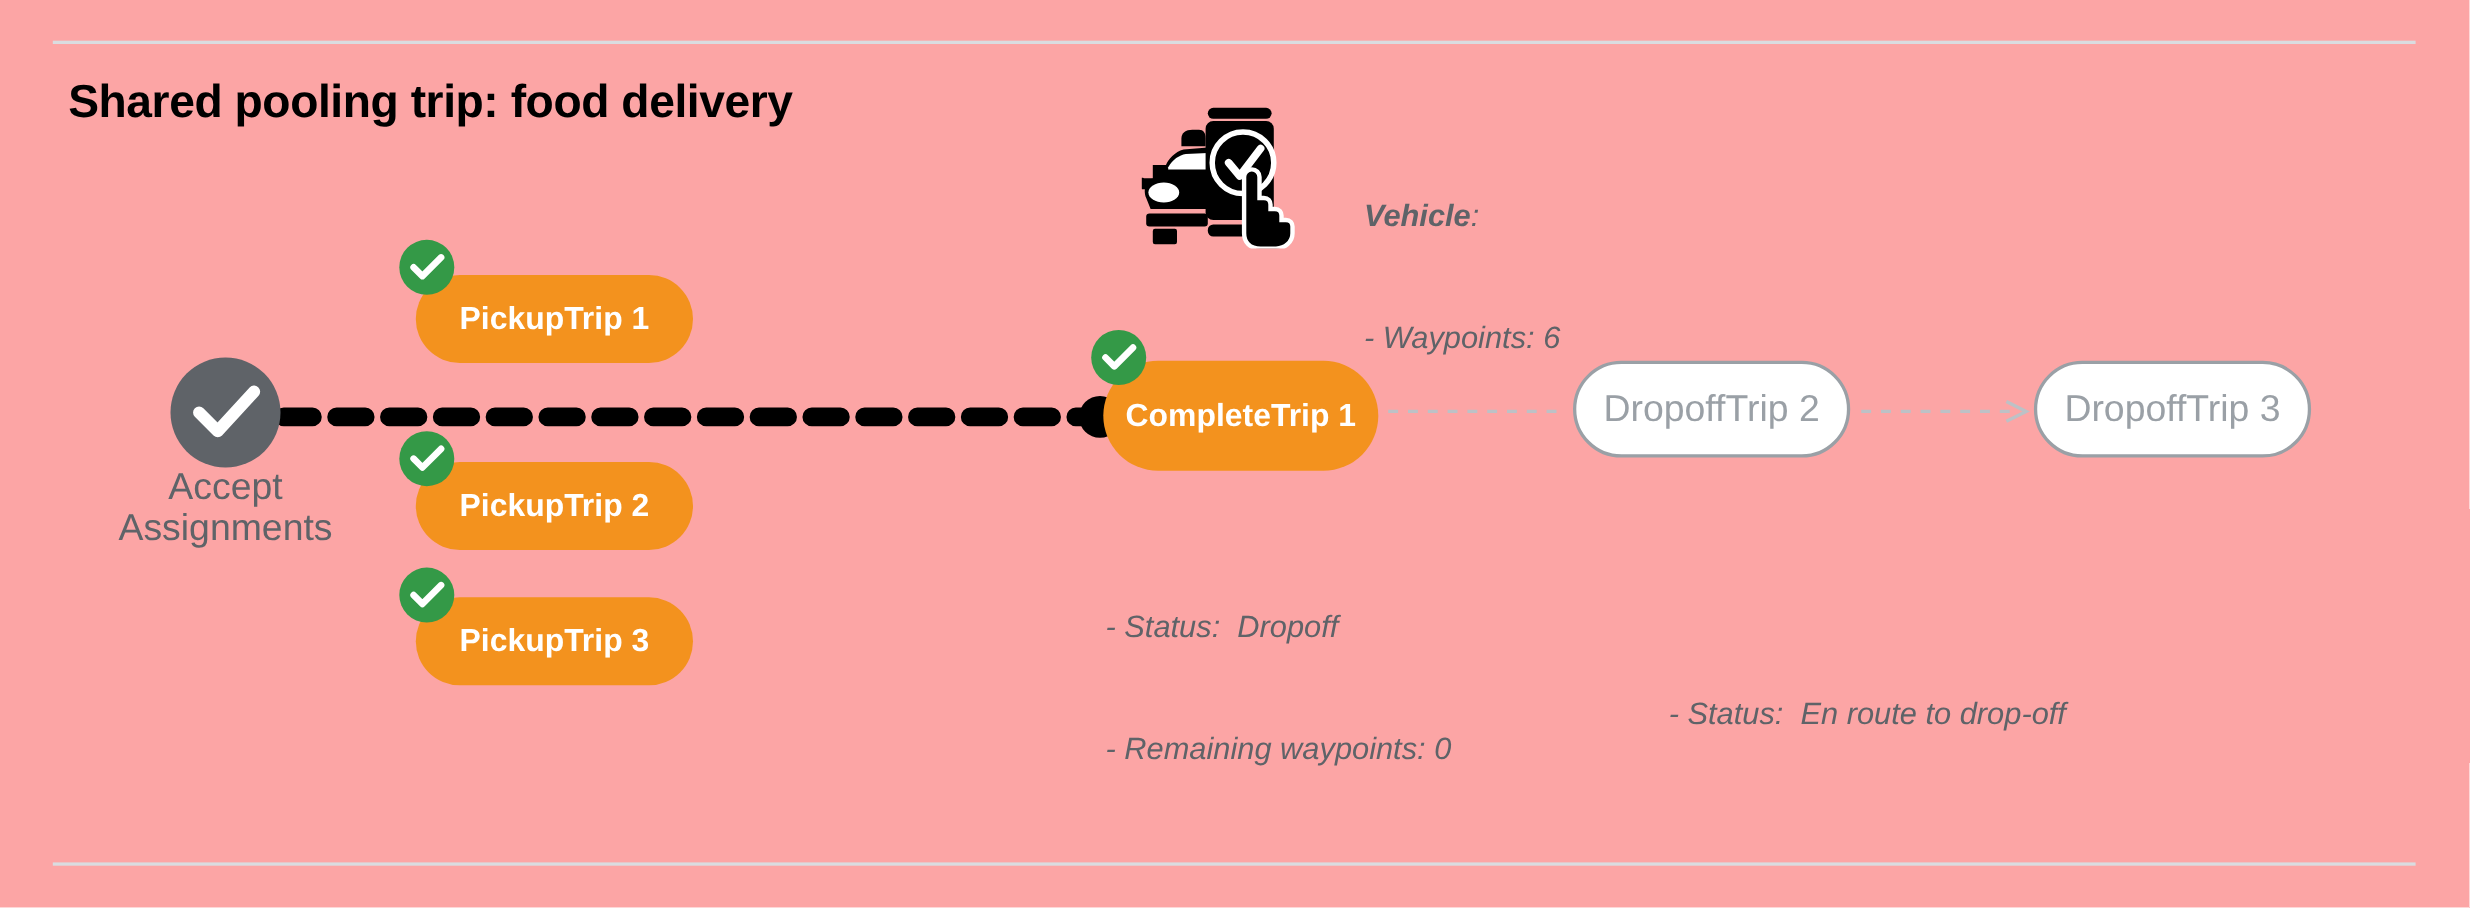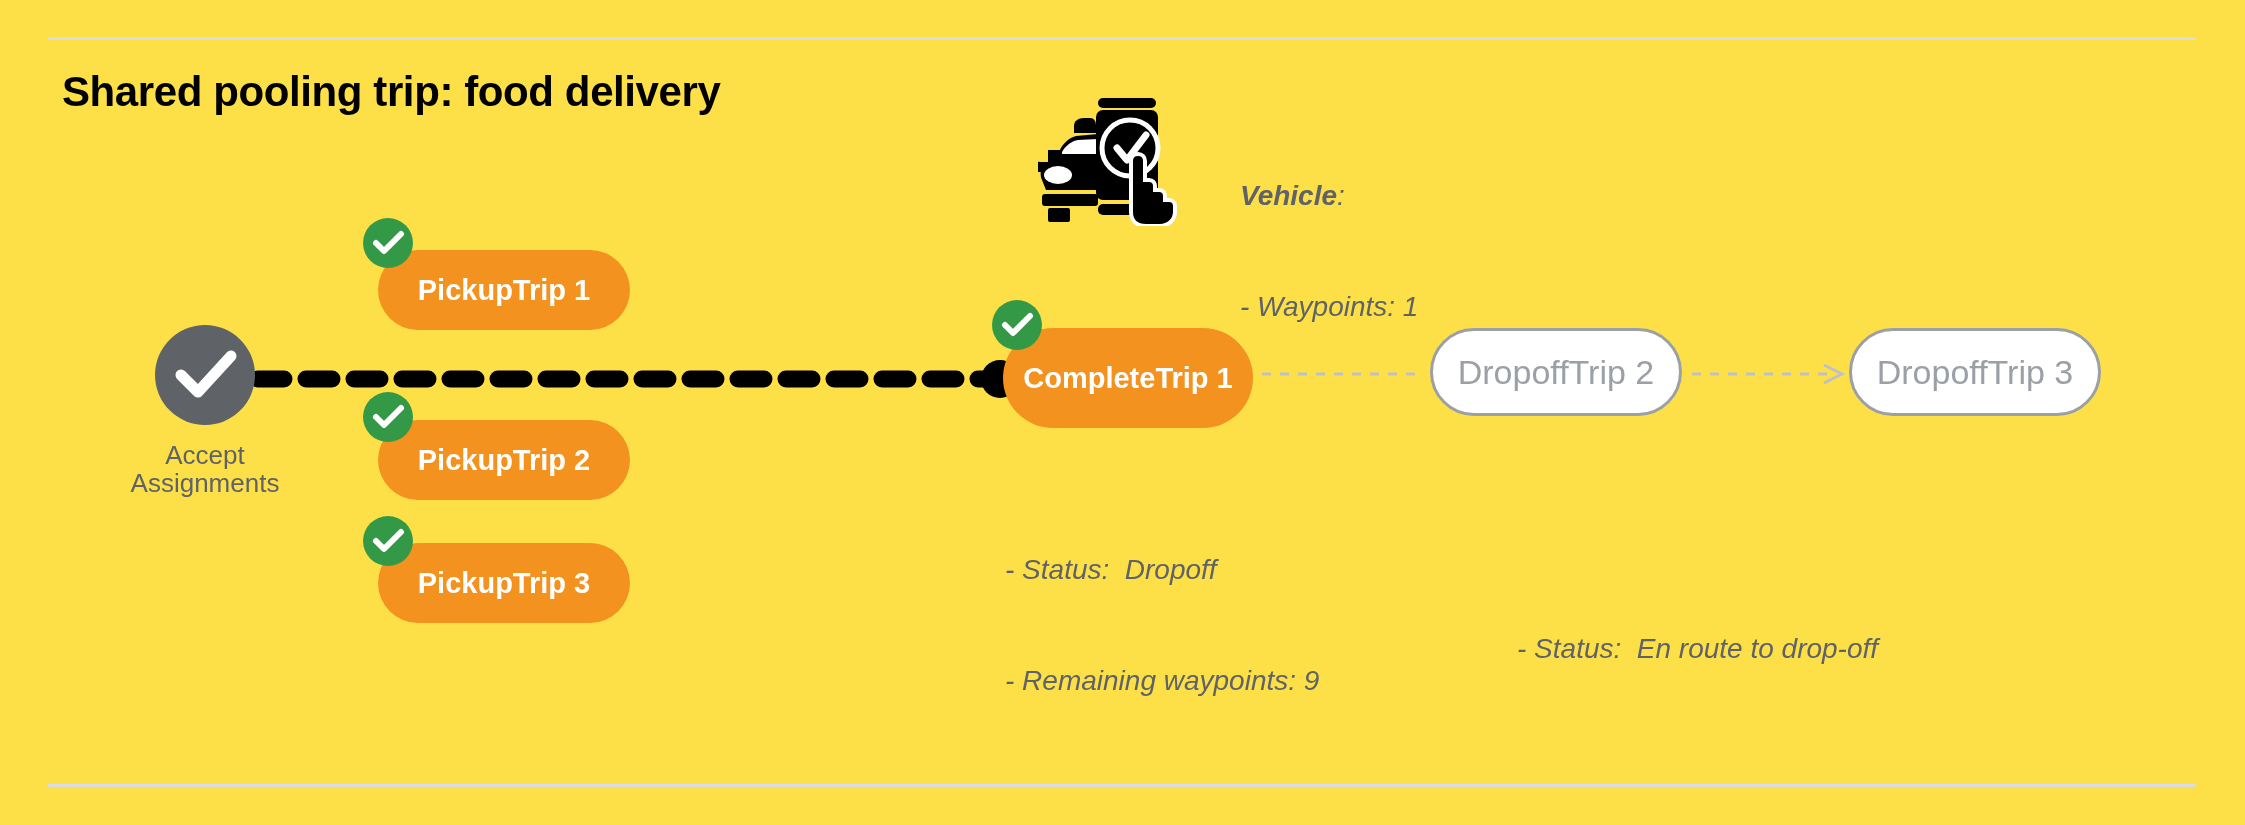--- a/index.html
+++ b/index.html
@@ -9,21 +9,21 @@
     height: 825px;
     background: #ffffff;
     font-family: "Liberation Sans", sans-serif;
     overflow: hidden;
   }
 
   #slide {
     position: relative;
     width: 2245px;
     height: 825px;
-    background: #fde047;
+    background: #fca5a5;
   }
 
   
   .divider {
     position: absolute;
     left: 48px;
     width: 2148px;
     height: 3px;
     background: #dadce0;
   }
@@ -63,24 +63,24 @@
     width: 100px;
     height: 100px;
     border-radius: 50%;
     background: #5f6368;
     position: relative;
   }
   .accept-circle svg { position: absolute; left: 0; top: 0; }
   .accept-label {
     position: absolute;
     left: -60px;
-    top: 116px;
+    top: 100px;
     width: 220px;
     text-align: center;
-    font-size: 26px;
+    font-size: 34px;
     line-height: 1.08;
     color: #5f6368;
   }
   .accept-label span { display: block; }
 
   
   .pill {
     position: absolute;
     border-radius: 999px;
     display: flex;
@@ -261,26 +261,26 @@
         <path d="M100 68 C104 68 107 71 107 75 L107 94 L111 94 C115 94 117 97 117 100
                  L117 104 L121 104 C125 104 127 107 127 110 L127 114 L131 114
                  C135 114 137 117 137 120 L137 126 C137 134 130 140 122 140
                  L108 140 C98 140 93 134 93 126 L93 75 C93 71 96 68 100 68 Z" stroke="#ffffff" stroke-width="4"></path>
       </g>
     </svg>
   </div>
 
   <div class="info" id="vehicle-info">
     <div><span class="hd">Vehicle</span><span>:</span></div>
-    <div>- Waypoints: 1</div>
+    <div>- Waypoints: 6</div>
   </div>
 
   <div class="info" id="trip12-info">
     <div>- Status:  Dropoff</div>
-    <div>- Remaining waypoints: 9</div>
+    <div>- Remaining waypoints: 0</div>
     
     
     
   </div>
 
   <div class="info" id="trip3-info">
     <div>- Status:  En route to drop-off</div>
     
   </div>
 

